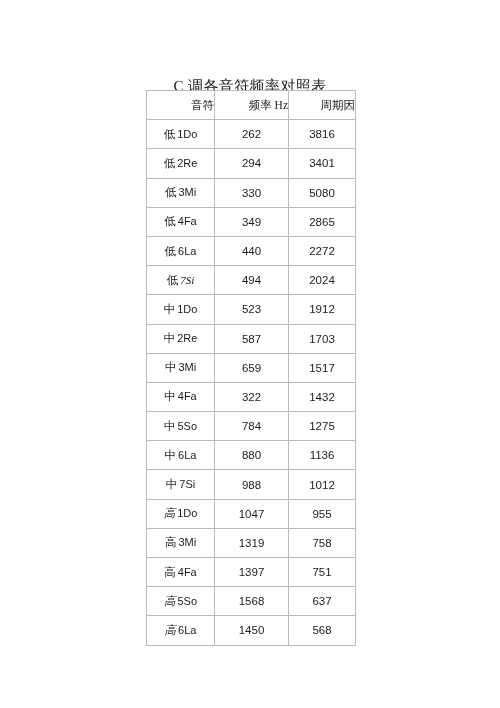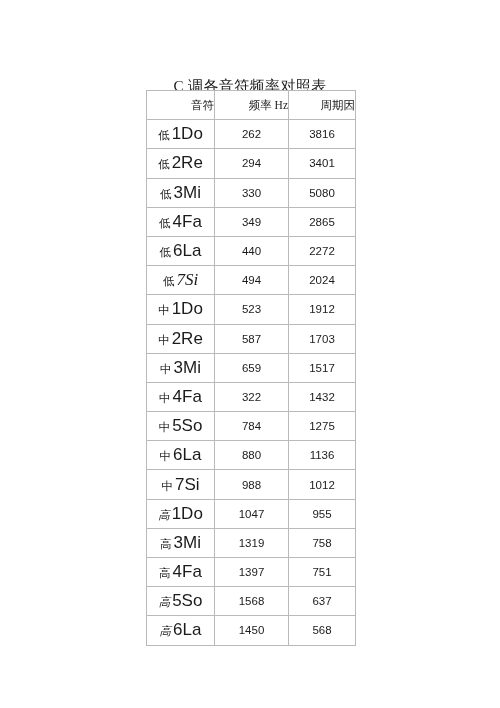--- a/index.html
+++ b/index.html
@@ -74,21 +74,21 @@
   .note-oct {
     font-family: "Liberation Serif", "DejaVu Serif", serif;
     font-size: 11.5px;
     padding-right: 2px;
   }
   .note-oct.italic {
     font-style: italic;
   }
   .note-name {
     font-family: "Liberation Sans", sans-serif;
-    font-size: 17px;
+    font-size: 11px;
   }
   .note-name.italic {
     font-style: italic;
     font-family: "Liberation Serif", "DejaVu Serif", serif;
   }
   .num-cell {
     font-family: "Liberation Sans", sans-serif;
     font-size: 11.5px;
   }
 </style>

